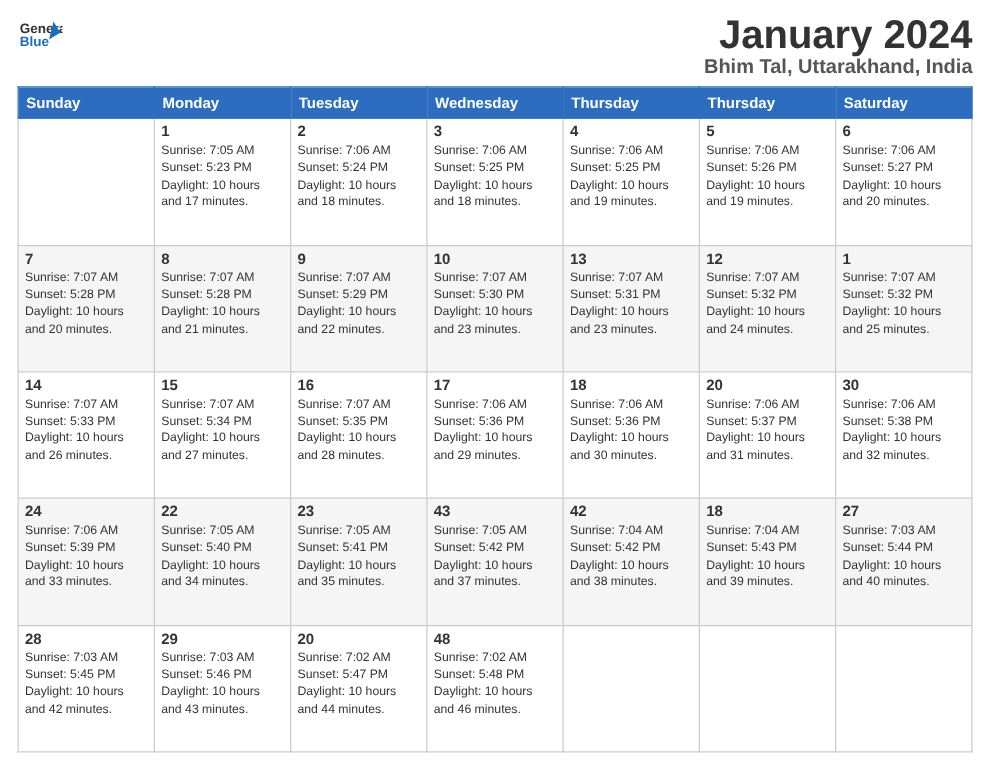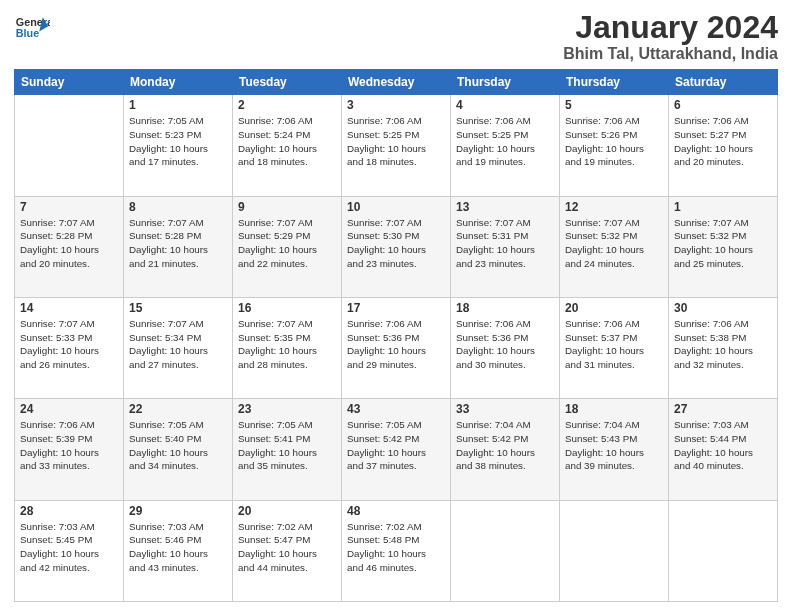--- a/index.html
+++ b/index.html
@@ -216,21 +216,21 @@
           </td>
           <td>
             <span class="day-number">23</span>
             <div class="day-info">Sunrise: 7:05 AM<br>Sunset: 5:41 PM<br>Daylight: 10 hours<br>and 35 minutes.</div>
           </td>
           <td>
             <span class="day-number">43</span>
             <div class="day-info">Sunrise: 7:05 AM<br>Sunset: 5:42 PM<br>Daylight: 10 hours<br>and 37 minutes.</div>
           </td>
           <td>
-            <span class="day-number">33</span>
+            <span class="day-number">42</span>
             <div class="day-info">Sunrise: 7:04 AM<br>Sunset: 5:42 PM<br>Daylight: 10 hours<br>and 38 minutes.</div>
           </td>
           <td>
             <span class="day-number">18</span>
             <div class="day-info">Sunrise: 7:04 AM<br>Sunset: 5:43 PM<br>Daylight: 10 hours<br>and 39 minutes.</div>
           </td>
           <td>
             <span class="day-number">27</span>
             <div class="day-info">Sunrise: 7:03 AM<br>Sunset: 5:44 PM<br>Daylight: 10 hours<br>and 40 minutes.</div>
           </td>

